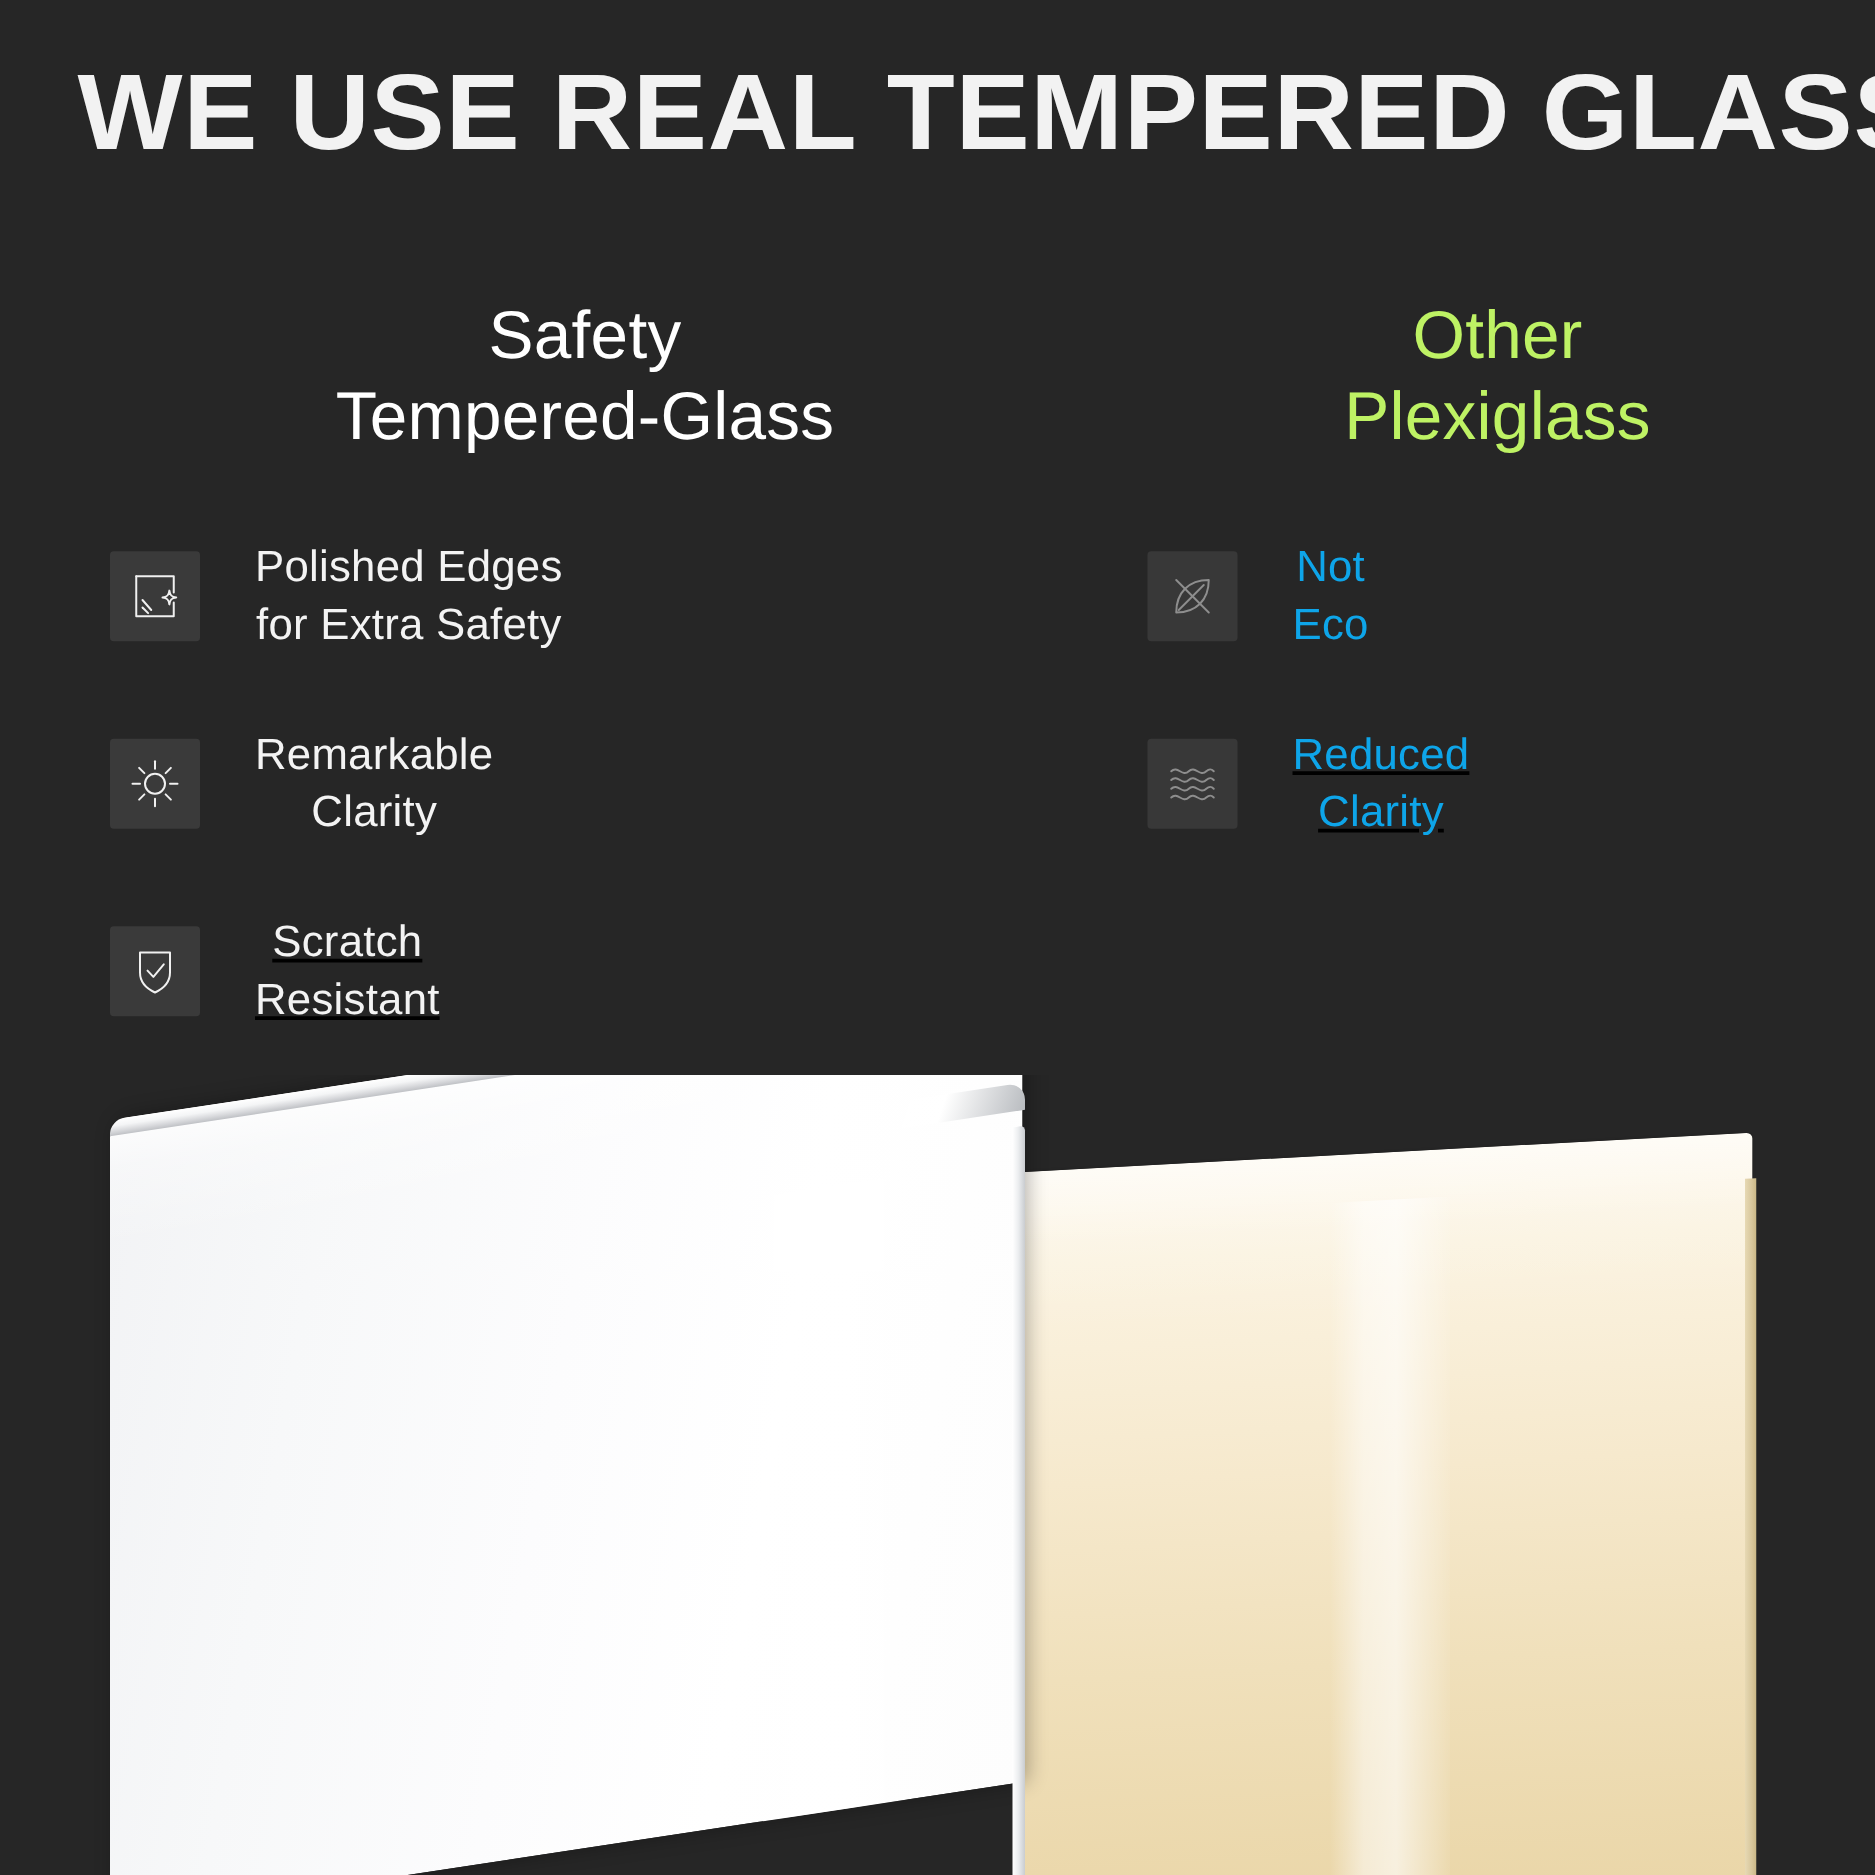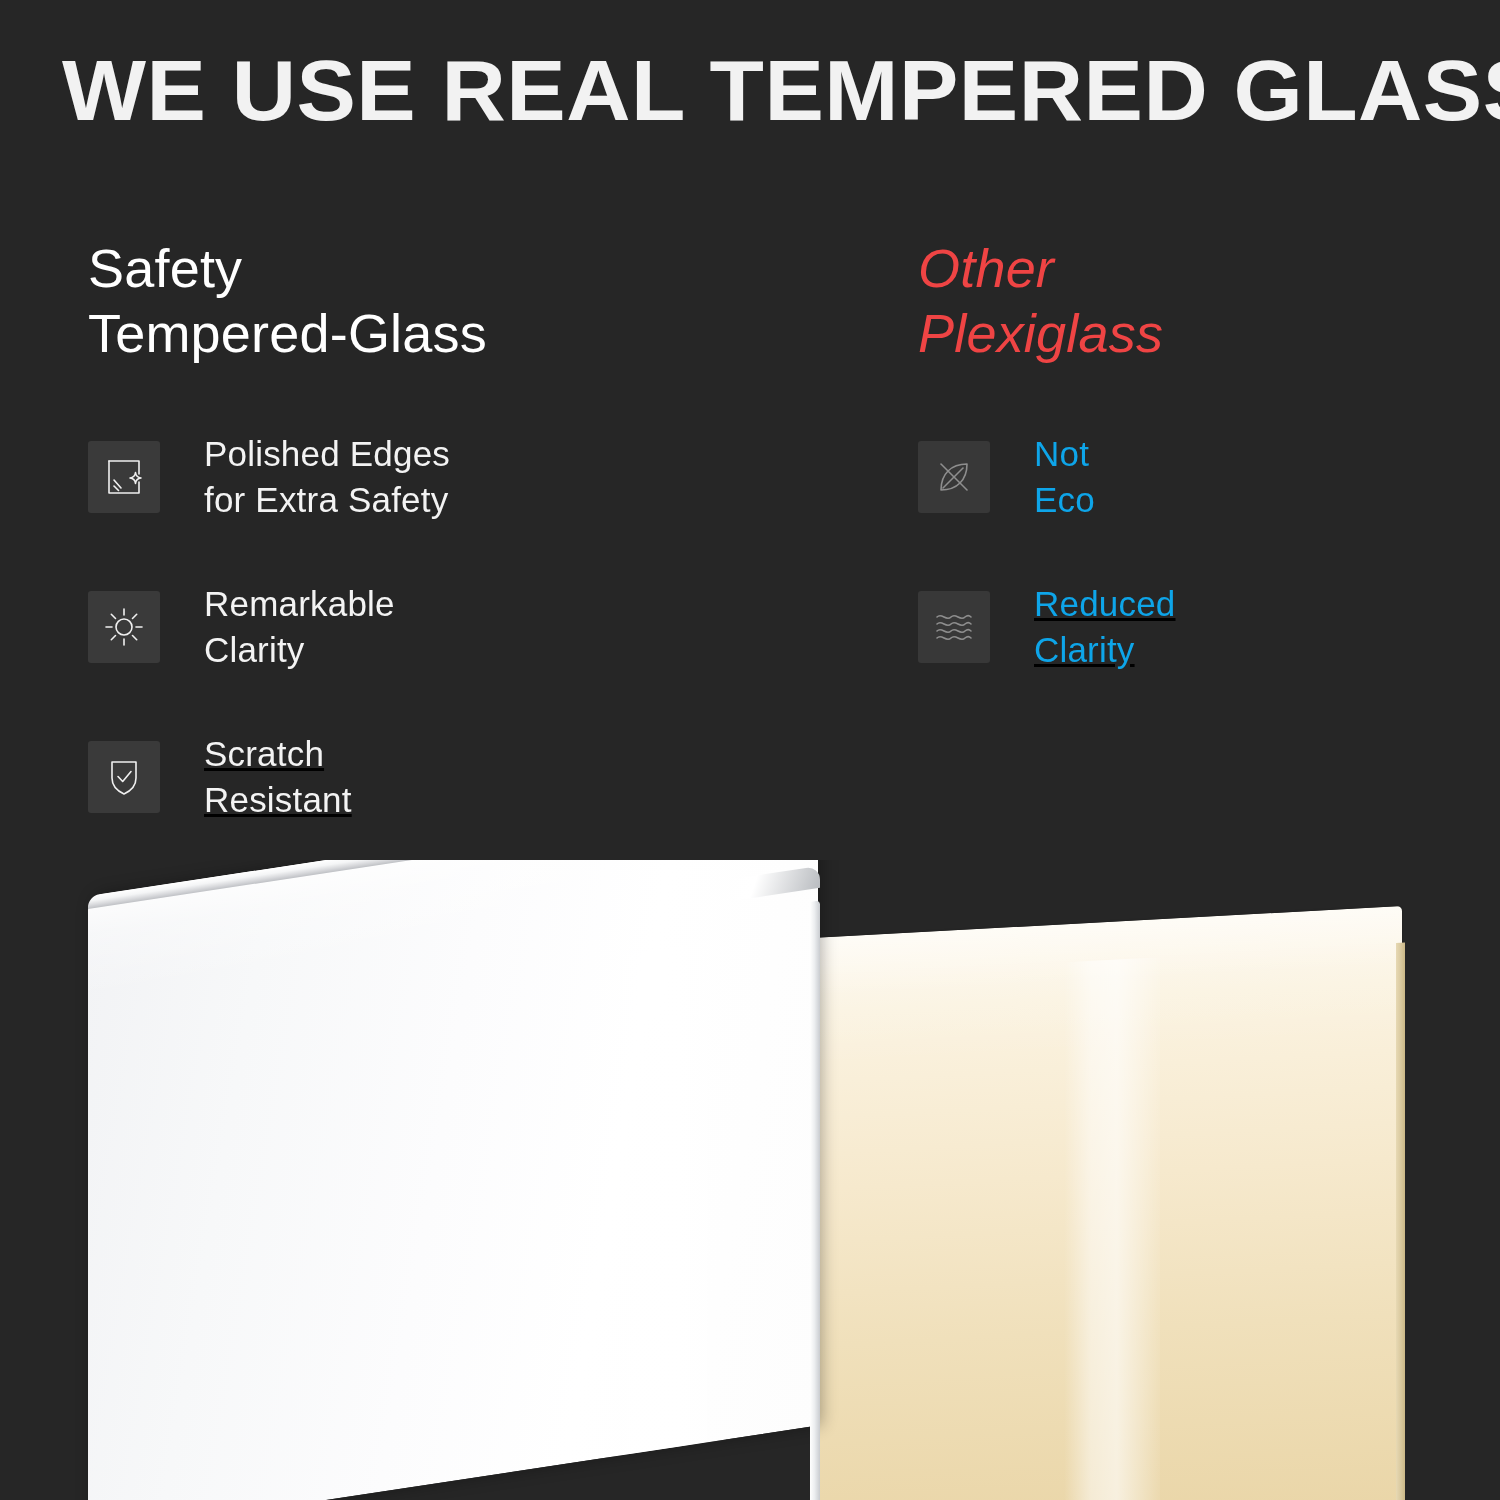--- a/index.html
+++ b/index.html
@@ -21,33 +21,33 @@
     font-weight:700;
     font-size:86px;
     line-height:96px;
     letter-spacing:0.5px;
     transform:scaleX(1.035);
     transform-origin:left center;
     white-space:nowrap;
   }
 
   
-  .columns { position:absolute; left:0; top:236px; width:1500px; height:650px; }
+  .columns { position:absolute; left:0; top:236px; width:1500px; height:650px;text-align:center; }
   .col { position:absolute; top:0; }
   .col-left  { left:88px;  width:760px; }
   .col-right { left:918px; width:560px; }
 
   .col-head {
     font-weight:400;
     font-size:54px;
     line-height:65px;
     letter-spacing:0.2px;
   }
   .col-left  .col-head { color:#ffffff; }
-  .col-right .col-head { color:#ef4444;font-style:italic; }
+  .col-right .col-head { color:#bef264; }
   .col-head span { display:block; }
 
   
   .features { margin-top:62px; }
   .feature {
     display:flex;
     align-items:center;
     height:98px;
     margin-bottom:52px;
   }

